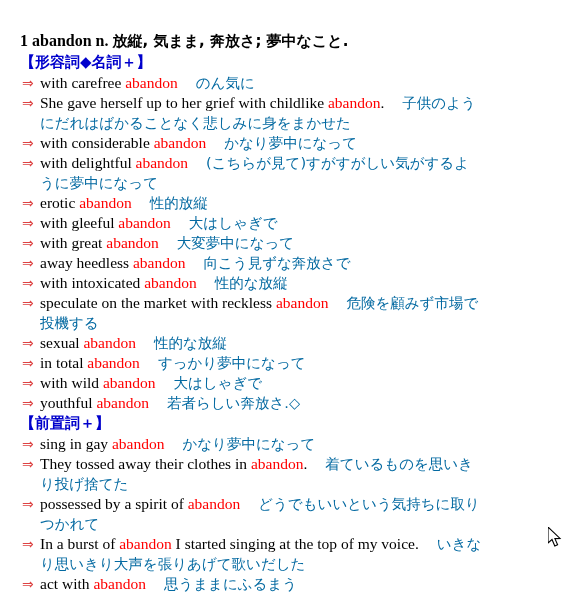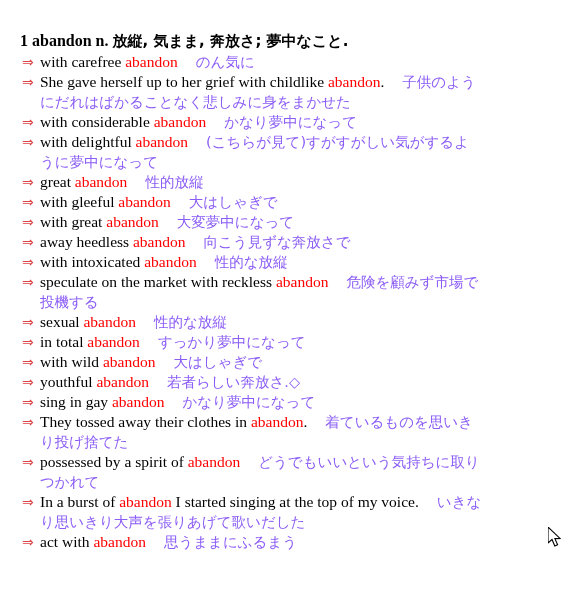--- a/index.html
+++ b/index.html
@@ -67,21 +67,21 @@
     line-height: 20px;
   }
   .en {
     color: #000000;
     text-align: right;
   }
   .kw {
     color: #FF0000;
   }
   .gloss {
-    color: #8b5cf6;
+    color: #0369a1;
     font-family: "DejaVu Sans", "Liberation Sans", sans-serif;
     font-size: 14.5px;
   }
   .sp-wide {
     display: inline-block;
     width: 18px;
   }
 
   
   #cursor {
@@ -95,34 +95,36 @@
 <div id="doc">
 
   <div class="headword">
     <span>1</span>
     <span>abandon</span>
     <span>n.</span>
     <span class="jp">放縦, 気まま, 奔放さ; 夢中なこと.</span>
   </div>
 
   <div id="sections">
+      <div class="cat-header">【形容詞◆名詞＋】</div>
       <div class="entry"><span class="arrow">⇒</span><span class="en">with carefree </span><span class="kw">abandon</span><span class="en"></span><span class="sp-wide"></span><span class="gloss">のん気に</span></div>
       <div class="entry"><span class="arrow">⇒</span><span class="en">She gave herself up to her grief with childlike </span><span class="kw">abandon</span><span class="en">.</span><span class="sp-wide"></span><span class="gloss">子供のようにだれはばかることなく悲しみに身をまかせた</span></div>
       <div class="entry"><span class="arrow">⇒</span><span class="en">with considerable </span><span class="kw">abandon</span><span class="en"></span><span class="sp-wide"></span><span class="gloss">かなり夢中になって</span></div>
       <div class="entry"><span class="arrow">⇒</span><span class="en">with delightful </span><span class="kw">abandon</span><span class="en"></span><span class="sp-wide"></span><span class="gloss">(こちらが見て)すがすがしい気がするように夢中になって</span></div>
-      <div class="entry"><span class="arrow">⇒</span><span class="en">great </span><span class="kw">abandon</span><span class="en"></span><span class="sp-wide"></span><span class="gloss">性的放縦</span></div>
+      <div class="entry"><span class="arrow">⇒</span><span class="en">erotic </span><span class="kw">abandon</span><span class="en"></span><span class="sp-wide"></span><span class="gloss">性的放縦</span></div>
       <div class="entry"><span class="arrow">⇒</span><span class="en">with gleeful </span><span class="kw">abandon</span><span class="en"></span><span class="sp-wide"></span><span class="gloss">大はしゃぎで</span></div>
       <div class="entry"><span class="arrow">⇒</span><span class="en">with great </span><span class="kw">abandon</span><span class="en"></span><span class="sp-wide"></span><span class="gloss">大変夢中になって</span></div>
       <div class="entry"><span class="arrow">⇒</span><span class="en">away heedless </span><span class="kw">abandon</span><span class="en"></span><span class="sp-wide"></span><span class="gloss">向こう見ずな奔放さで</span></div>
       <div class="entry"><span class="arrow">⇒</span><span class="en">with intoxicated </span><span class="kw">abandon</span><span class="en"></span><span class="sp-wide"></span><span class="gloss">性的な放縦</span></div>
       <div class="entry"><span class="arrow">⇒</span><span class="en">speculate on the market with reckless </span><span class="kw">abandon</span><span class="en"></span><span class="sp-wide"></span><span class="gloss">危険を顧みず市場で投機する</span></div>
       <div class="entry"><span class="arrow">⇒</span><span class="en">sexual </span><span class="kw">abandon</span><span class="en"></span><span class="sp-wide"></span><span class="gloss">性的な放縦</span></div>
       <div class="entry"><span class="arrow">⇒</span><span class="en">in total </span><span class="kw">abandon</span><span class="en"></span><span class="sp-wide"></span><span class="gloss">すっかり夢中になって</span></div>
       <div class="entry"><span class="arrow">⇒</span><span class="en">with wild </span><span class="kw">abandon</span><span class="en"></span><span class="sp-wide"></span><span class="gloss">大はしゃぎで</span></div>
       <div class="entry"><span class="arrow">⇒</span><span class="en">youthful </span><span class="kw">abandon</span><span class="en"></span><span class="sp-wide"></span><span class="gloss">若者らしい奔放さ.◇</span></div>
+      <div class="cat-header">【前置詞＋】</div>
       <div class="entry"><span class="arrow">⇒</span><span class="en">sing in gay </span><span class="kw">abandon</span><span class="en"></span><span class="sp-wide"></span><span class="gloss">かなり夢中になって</span></div>
       <div class="entry"><span class="arrow">⇒</span><span class="en">They tossed away their clothes in </span><span class="kw">abandon</span><span class="en">.</span><span class="sp-wide"></span><span class="gloss">着ているものを思いきり投げ捨てた</span></div>
       <div class="entry"><span class="arrow">⇒</span><span class="en">possessed by a spirit of </span><span class="kw">abandon</span><span class="en"></span><span class="sp-wide"></span><span class="gloss">どうでもいいという気持ちに取りつかれて</span></div>
       <div class="entry"><span class="arrow">⇒</span><span class="en">In a burst of </span><span class="kw">abandon</span><span class="en"> I started singing at the top of my voice.</span><span class="sp-wide"></span><span class="gloss">いきなり思いきり大声を張りあげて歌いだした</span></div>
       <div class="entry"><span class="arrow">⇒</span><span class="en">act with </span><span class="kw">abandon</span><span class="en"></span><span class="sp-wide"></span><span class="gloss">思うままにふるまう</span></div>
     </div>
 </div>
 
 <svg id="cursor" width="16" height="22" viewBox="0 0 16 22" style="left: 548px; top: 527px;">
   <polygon points="0,0 0,16 4,12.5 6.8,19 9.6,17.8 6.9,11.6 12,11.4" fill="#FFFFFF" stroke="#000000" stroke-width="1.1"></polygon>

